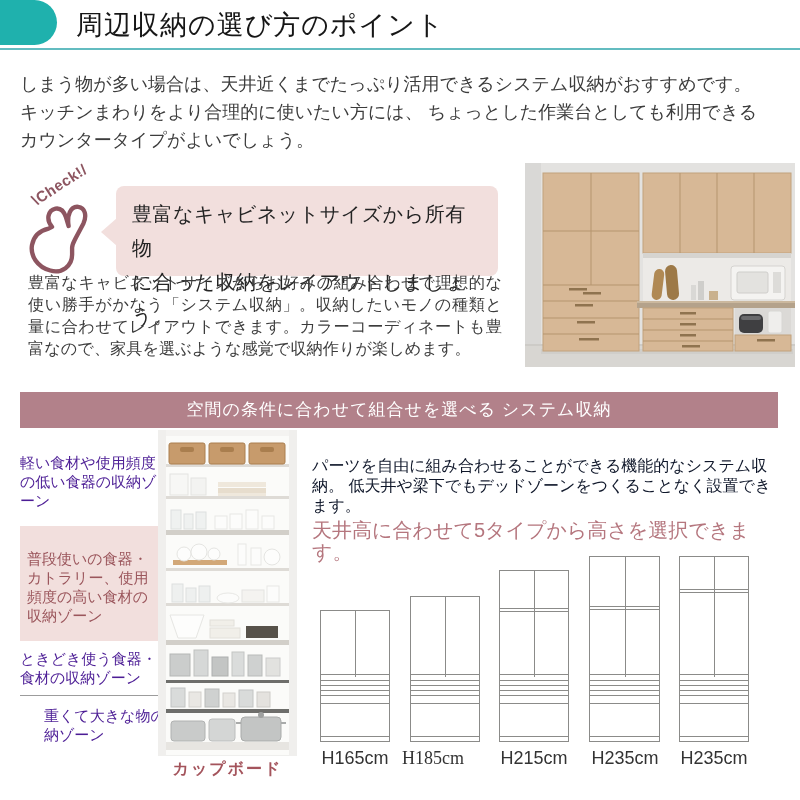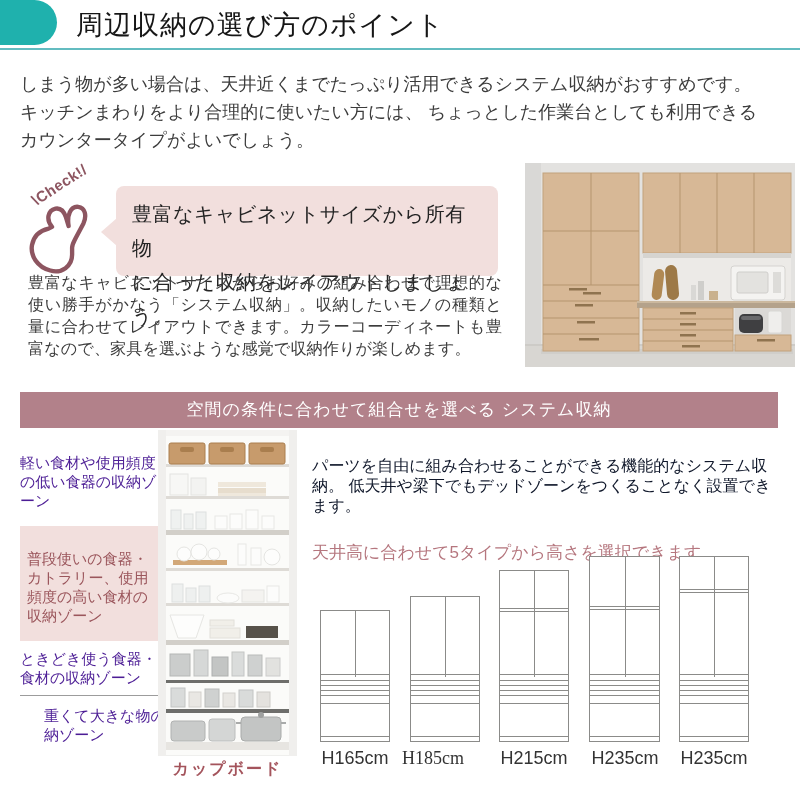--- a/index.html
+++ b/index.html
@@ -49,21 +49,21 @@
   #zone-divider{left:20px;top:695px;width:138px;height:0;border-top:1px solid #9c9c9c;}
   #zone-4{top:706px;margin-left:24px;}
 
   
   #cupboard-photo{left:158px;top:430px;width:139px;height:326px;}
   #cupboard-caption{left:158px;top:759px;width:139px;text-align:center;font-size:16px;
     color:#a4545c;letter-spacing:2px;font-weight:600;}
 
   
   #system-description{left:312px;top:444px;width:474px;font-size:16px;line-height:20px;color:#0f172a;margin-top:12px;}
-  #system-highlight{left:312px;top:519px;width:474px;font-size:17px;line-height:22px;color:#b5767e;margin-top:23px;}
+  #system-highlight{left:312px;top:519px;width:474px;font-size:20px;line-height:22px;color:#b5767e;}
 
   
   .cab{position:absolute;background:#ffffff;border:1px solid #8b8b89;box-sizing:border-box;}
   .cab .vline{position:absolute;left:50%;top:0;width:1px;background:#8b8b89;}
   .cab .hline{position:absolute;left:0;width:100%;height:1px;background:#8b8b89;}
   .cab-label{position:absolute;width:90px;text-align:center;font-size:18px;color:#333333;top:748px;}
 
   
   svg{display:block;}
 </style>

